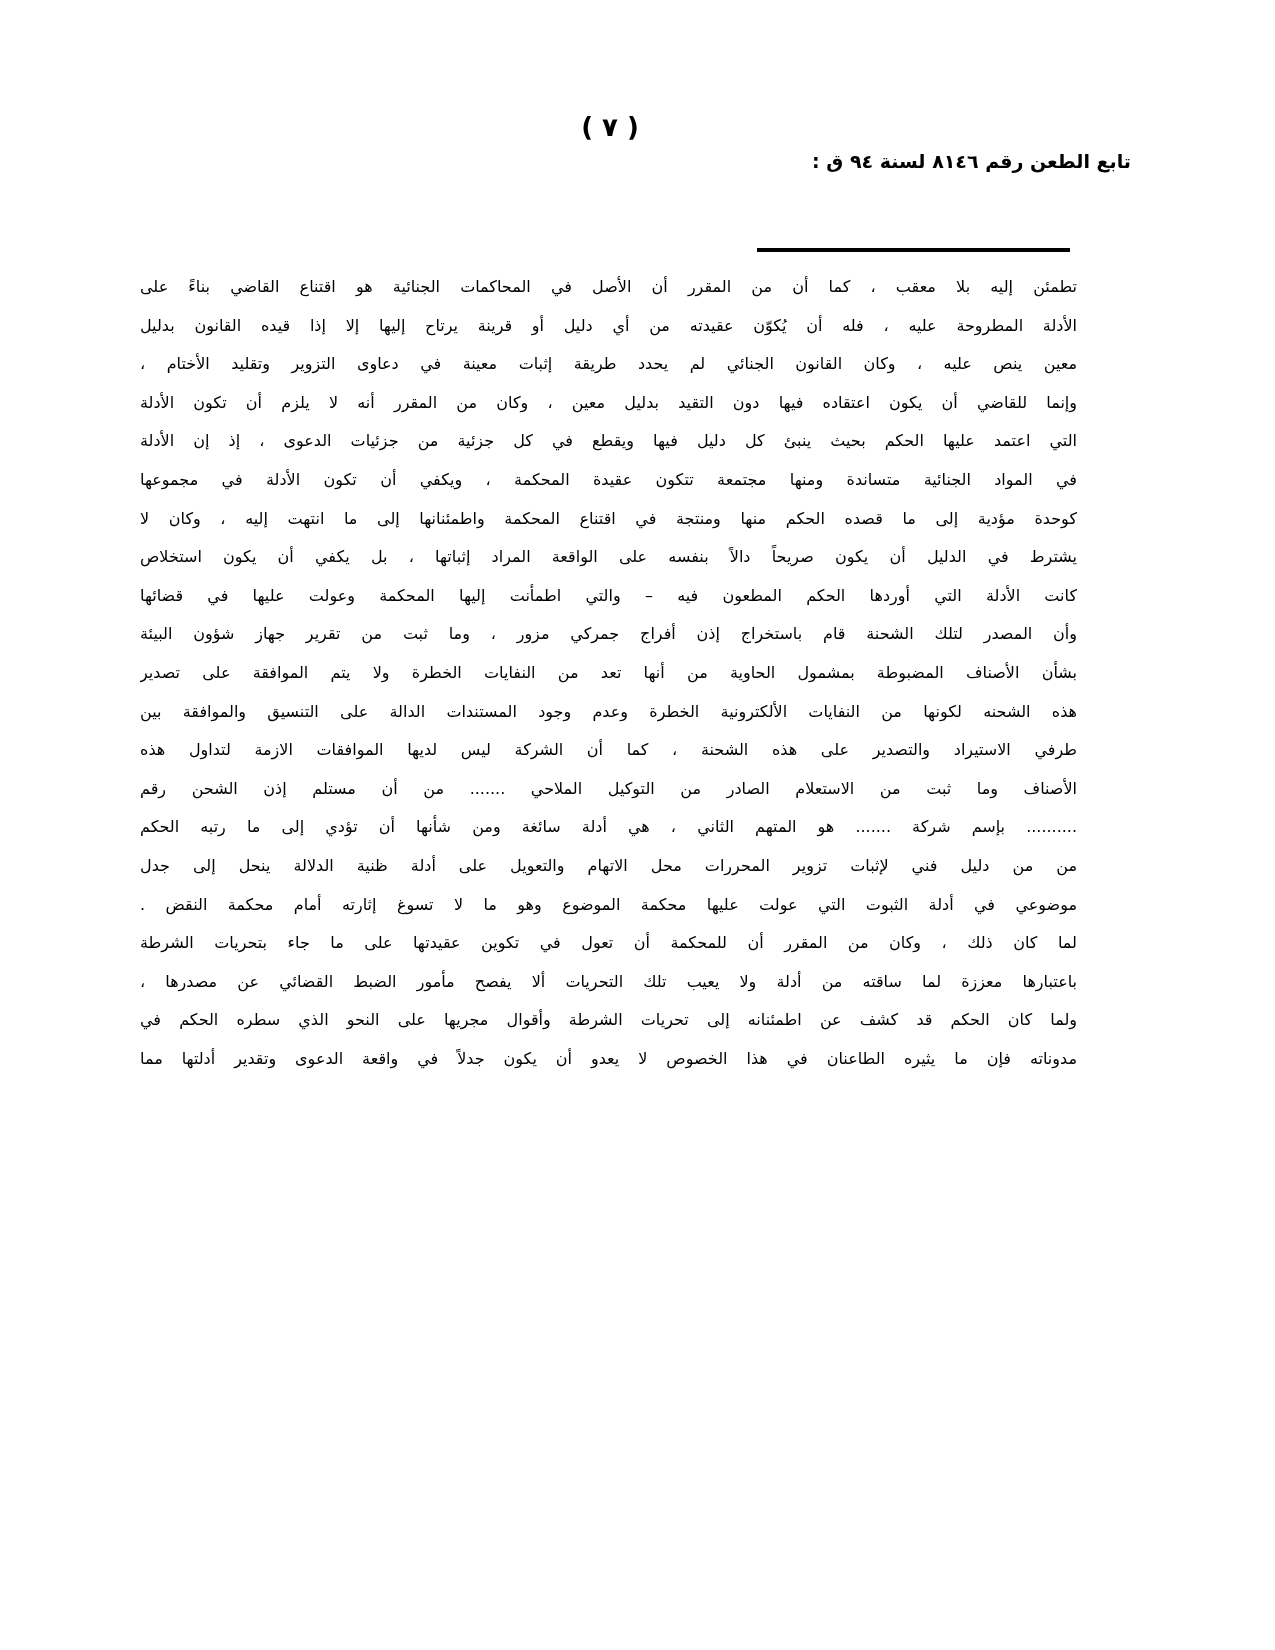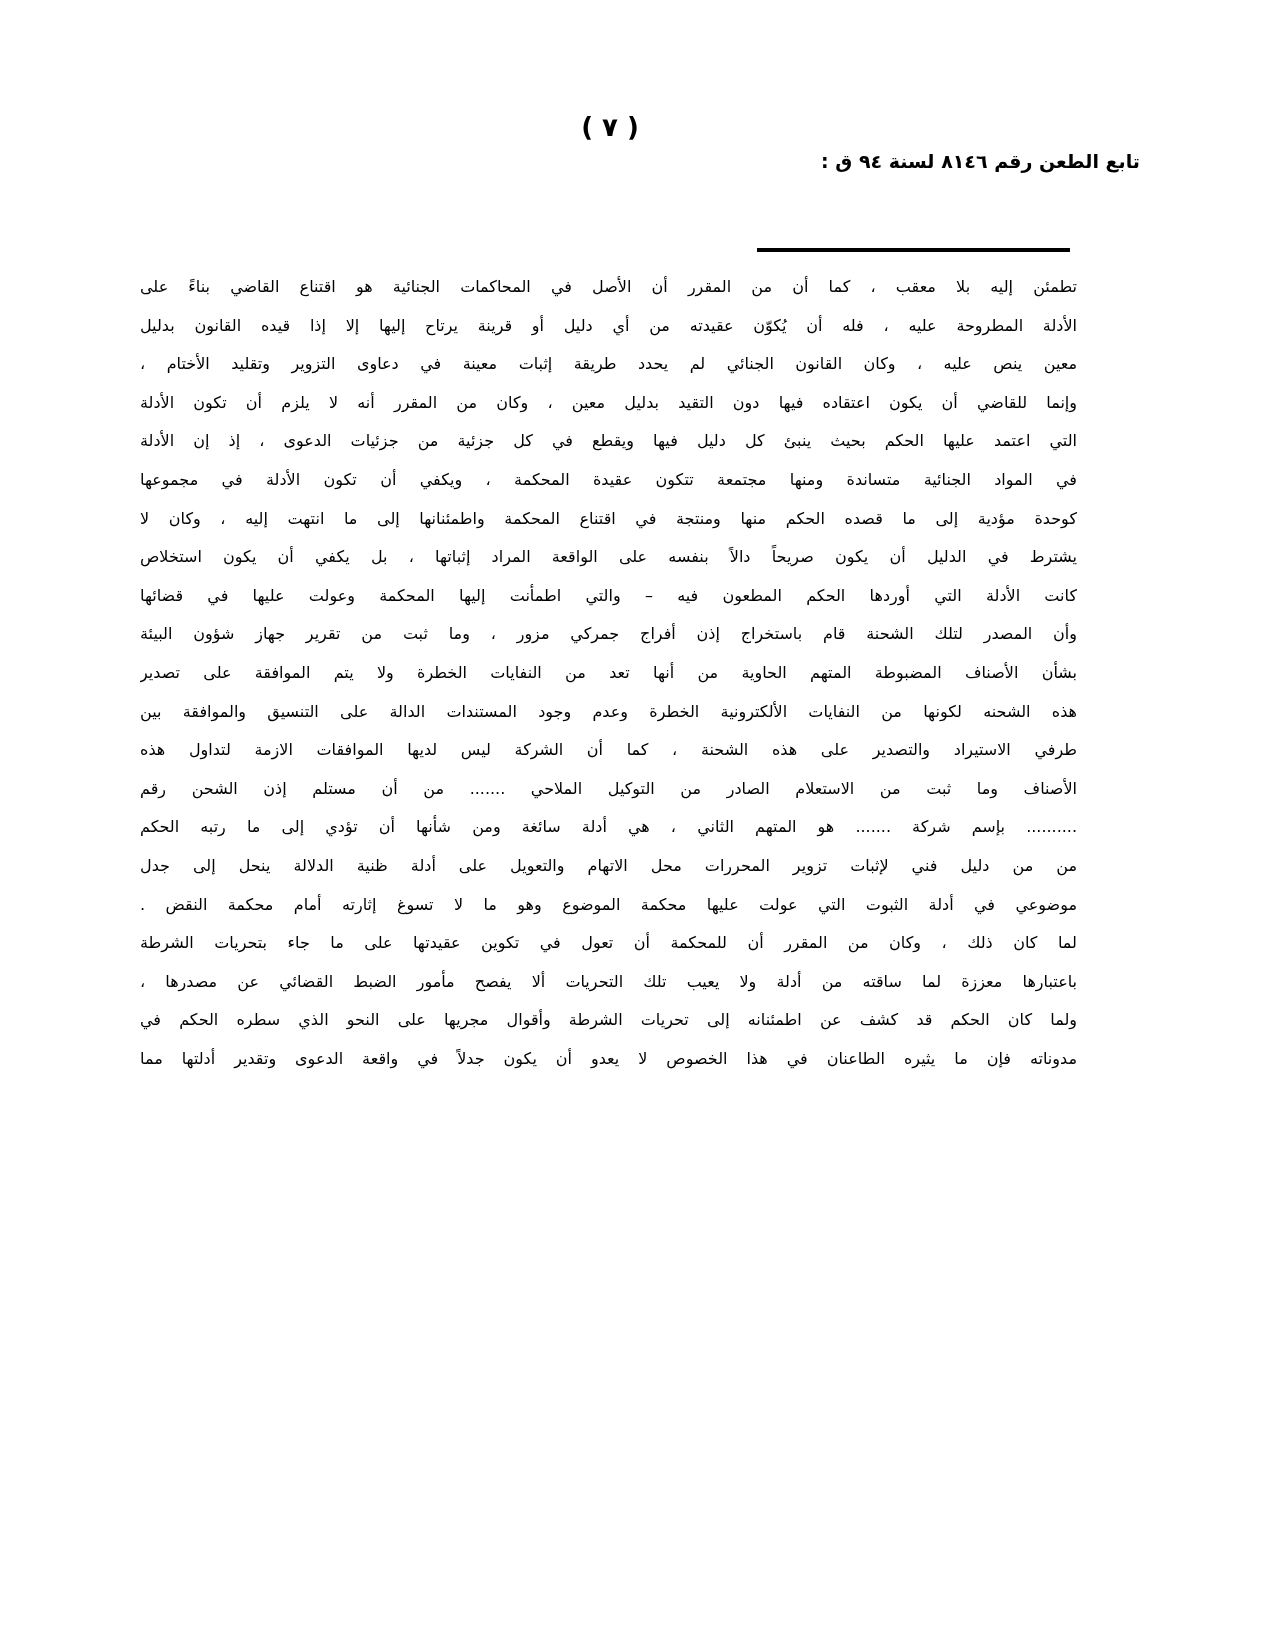--- a/index.html
+++ b/index.html
@@ -2,21 +2,21 @@
 <html><head>
   <meta charset="utf-8">
   <style>
     html, body { margin: 0; padding: 0; background: #ffffff; }
     body { width: 1275px; height: 1650px; position: relative; overflow: hidden; color: #000; }
     .page-number {
       position: absolute; top: 112px; left: 0; width: 1220px; text-align: center;
       font-family: "DejaVu Sans", sans-serif; font-weight: bold; font-size: 26px;
     }
     .case-header {
-      position: absolute; top: 150px; right: 135px; direction: rtl;
+      position: absolute; top: 150px; right: 144px; direction: rtl;
       font-family: "DejaVu Sans", sans-serif; font-weight: bold; font-size: 19px;
     }
     .rule {
       position: absolute; top: 248px; left: 757px; width: 313px; height: 4px; background: #000;
     }
     .body-text {
       position: absolute; top: 268px; left: 140px; width: 937px;
       direction: rtl;
       font-family: "DejaVu Sans", sans-serif; font-size: 16px;
       line-height: 38.6px;
@@ -38,21 +38,21 @@
   <span class="line">تطمئن إليه بلا معقب ، كما أن من المقرر أن الأصل في المحاكمات الجنائية هو اقتناع القاضي بناءً على</span>
   <span class="line">الأدلة المطروحة عليه ، فله أن يُكوّن عقيدته من أي دليل أو قرينة يرتاح إليها إلا إذا قيده القانون بدليل</span>
   <span class="line">معين ينص عليه ، وكان القانون الجنائي لم يحدد طريقة إثبات معينة في دعاوى التزوير وتقليد الأختام ،</span>
   <span class="line">وإنما للقاضي أن يكون اعتقاده فيها دون التقيد بدليل معين ، وكان من المقرر أنه لا يلزم أن تكون الأدلة</span>
   <span class="line">التي اعتمد عليها الحكم بحيث ينبئ كل دليل فيها ويقطع في كل جزئية من جزئيات الدعوى ، إذ إن الأدلة</span>
   <span class="line">في المواد الجنائية متساندة ومنها مجتمعة تتكون عقيدة المحكمة ، ويكفي أن تكون الأدلة في مجموعها</span>
   <span class="line">كوحدة مؤدية إلى ما قصده الحكم منها ومنتجة في اقتناع المحكمة واطمئنانها إلى ما انتهت إليه ، وكان لا</span>
   <span class="line">يشترط في الدليل أن يكون صريحاً دالاً بنفسه على الواقعة المراد إثباتها ، بل يكفي أن يكون استخلاص</span>
   <span class="line">كانت الأدلة التي أوردها الحكم المطعون فيه – والتي اطمأنت إليها المحكمة وعولت عليها في قضائها</span>
   <span class="line">وأن المصدر لتلك الشحنة قام باستخراج إذن أفراج جمركي مزور ، وما ثبت من تقرير جهاز شؤون البيئة</span>
-  <span class="line">بشأن الأصناف المضبوطة المتهم الحاوية من أنها تعد من النفايات الخطرة ولا يتم الموافقة على تصدير</span>
+  <span class="line">بشأن الأصناف المضبوطة بمشمول الحاوية من أنها تعد من النفايات الخطرة ولا يتم الموافقة على تصدير</span>
   <span class="line">هذه الشحنه لكونها من النفايات الألكترونية الخطرة وعدم وجود المستندات الدالة على التنسيق والموافقة بين</span>
   <span class="line">طرفي الاستيراد والتصدير على هذه الشحنة ، كما أن الشركة ليس لديها الموافقات الازمة لتداول هذه</span>
   <span class="line">الأصناف وما ثبت من الاستعلام الصادر من التوكيل الملاحي ....... من أن مستلم إذن الشحن رقم</span>
   <span class="line">.......... بإسم شركة ....... هو المتهم الثاني ، هي أدلة سائغة ومن شأنها أن تؤدي إلى ما رتبه الحكم</span>
   <span class="line">من من دليل فني لإثبات تزوير المحررات محل الاتهام والتعويل على أدلة ظنية الدلالة  ينحل إلى جدل</span>
   <span class="line">موضوعي في أدلة الثبوت التي عولت عليها محكمة الموضوع وهو ما لا تسوغ إثارته أمام محكمة النقض .</span>
   <span class="line">لما كان ذلك ، وكان من المقرر أن للمحكمة أن تعول في تكوين عقيدتها على ما جاء بتحريات الشرطة</span>
   <span class="line">باعتبارها معززة لما ساقته من أدلة ولا يعيب تلك التحريات ألا يفصح مأمور الضبط القضائي عن مصدرها ،</span>
   <span class="line">ولما كان الحكم قد كشف عن اطمئنانه إلى تحريات الشرطة وأقوال مجريها على النحو الذي سطره الحكم في</span>
   <span class="line last">مدوناته فإن ما يثيره الطاعنان في هذا الخصوص لا يعدو أن يكون جدلاً في واقعة الدعوى وتقدير أدلتها مما</span>

